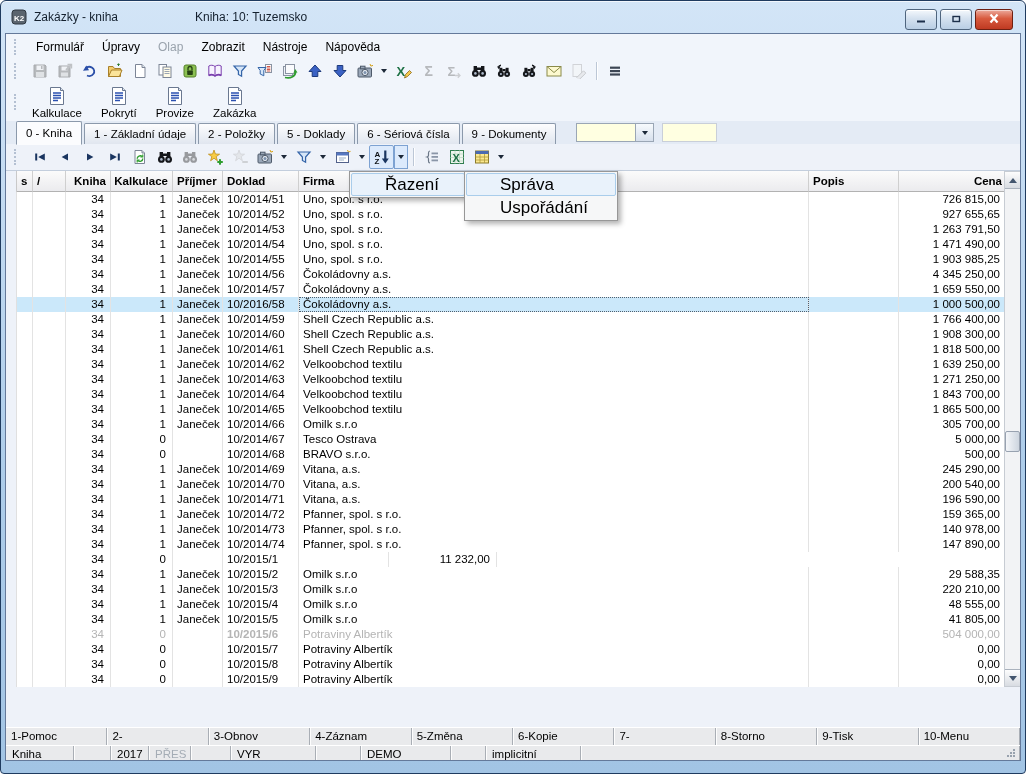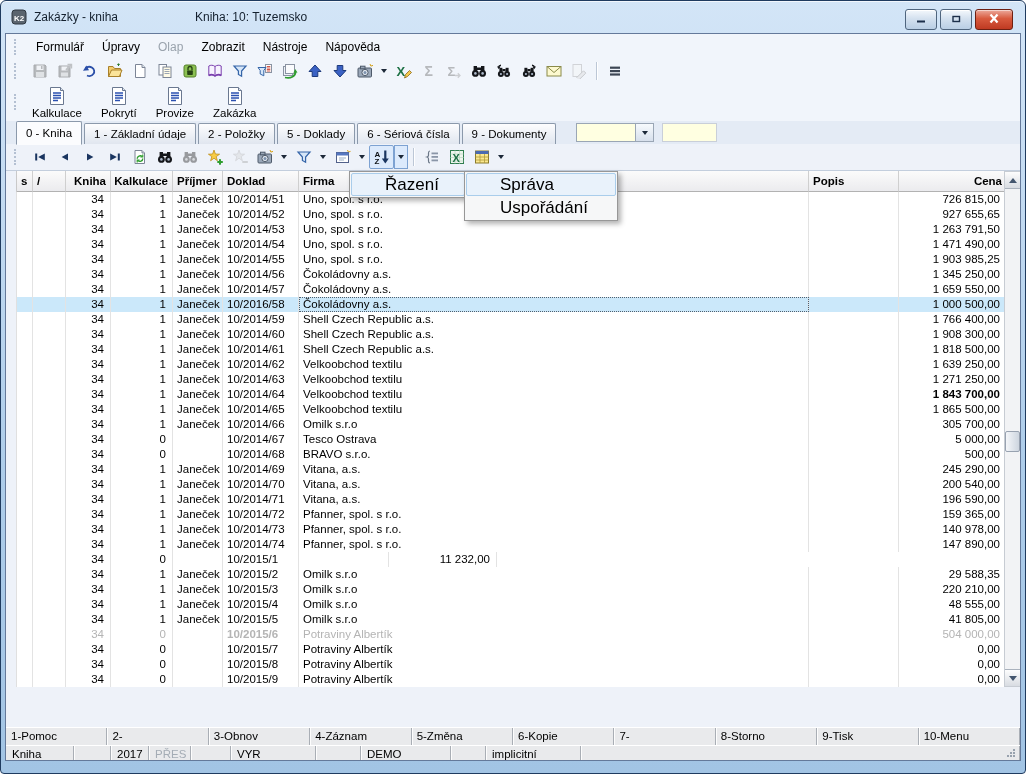--- a/index.html
+++ b/index.html
@@ -555,21 +555,21 @@
         </div>
         <div class="grow">
           <div class="gcell" style="width: 16px;"></div>
           <div class="gcell" style="width: 33px;"></div>
           <div class="gcell r" style="width: 45px;">34</div>
           <div class="gcell r" style="width: 62px;">1</div>
           <div class="gcell" style="width: 50px;">Janeček</div>
           <div class="gcell" style="width: 76px;">10/2014/56</div>
           <div class="gcell firma" style="width: 510px;">Čokoládovny a.s.</div>
           <div class="gcell" style="width: 90px;"></div>
-          <div class="gcell r" style="width: 108px;">1 345 250,00</div>
+          <div class="gcell r" style="width: 108px;">4 345 250,00</div>
         </div>
         <div class="grow">
           <div class="gcell" style="width: 16px;"></div>
           <div class="gcell" style="width: 33px;"></div>
           <div class="gcell r" style="width: 45px;">34</div>
           <div class="gcell r" style="width: 62px;">1</div>
           <div class="gcell" style="width: 50px;">Janeček</div>
           <div class="gcell" style="width: 76px;">10/2014/57</div>
           <div class="gcell firma" style="width: 510px;">Čokoládovny a.s.</div>
           <div class="gcell" style="width: 90px;"></div>
@@ -643,21 +643,21 @@
         </div>
         <div class="grow">
           <div class="gcell" style="width: 16px;"></div>
           <div class="gcell" style="width: 33px;"></div>
           <div class="gcell r" style="width: 45px;">34</div>
           <div class="gcell r" style="width: 62px;">1</div>
           <div class="gcell" style="width: 50px;">Janeček</div>
           <div class="gcell" style="width: 76px;">10/2014/64</div>
           <div class="gcell firma" style="width: 510px;">Velkoobchod textilu</div>
           <div class="gcell" style="width: 90px;"></div>
-          <div class="gcell r" style="width: 108px; font-weight: bold;">1 843 700,00</div>
+          <div class="gcell r" style="width: 108px;">1 843 700,00</div>
         </div>
         <div class="grow">
           <div class="gcell" style="width: 16px;"></div>
           <div class="gcell" style="width: 33px;"></div>
           <div class="gcell r" style="width: 45px;">34</div>
           <div class="gcell r" style="width: 62px;">1</div>
           <div class="gcell" style="width: 50px;">Janeček</div>
           <div class="gcell" style="width: 76px;">10/2014/65</div>
           <div class="gcell firma" style="width: 510px;">Velkoobchod textilu</div>
           <div class="gcell" style="width: 90px;"></div>

